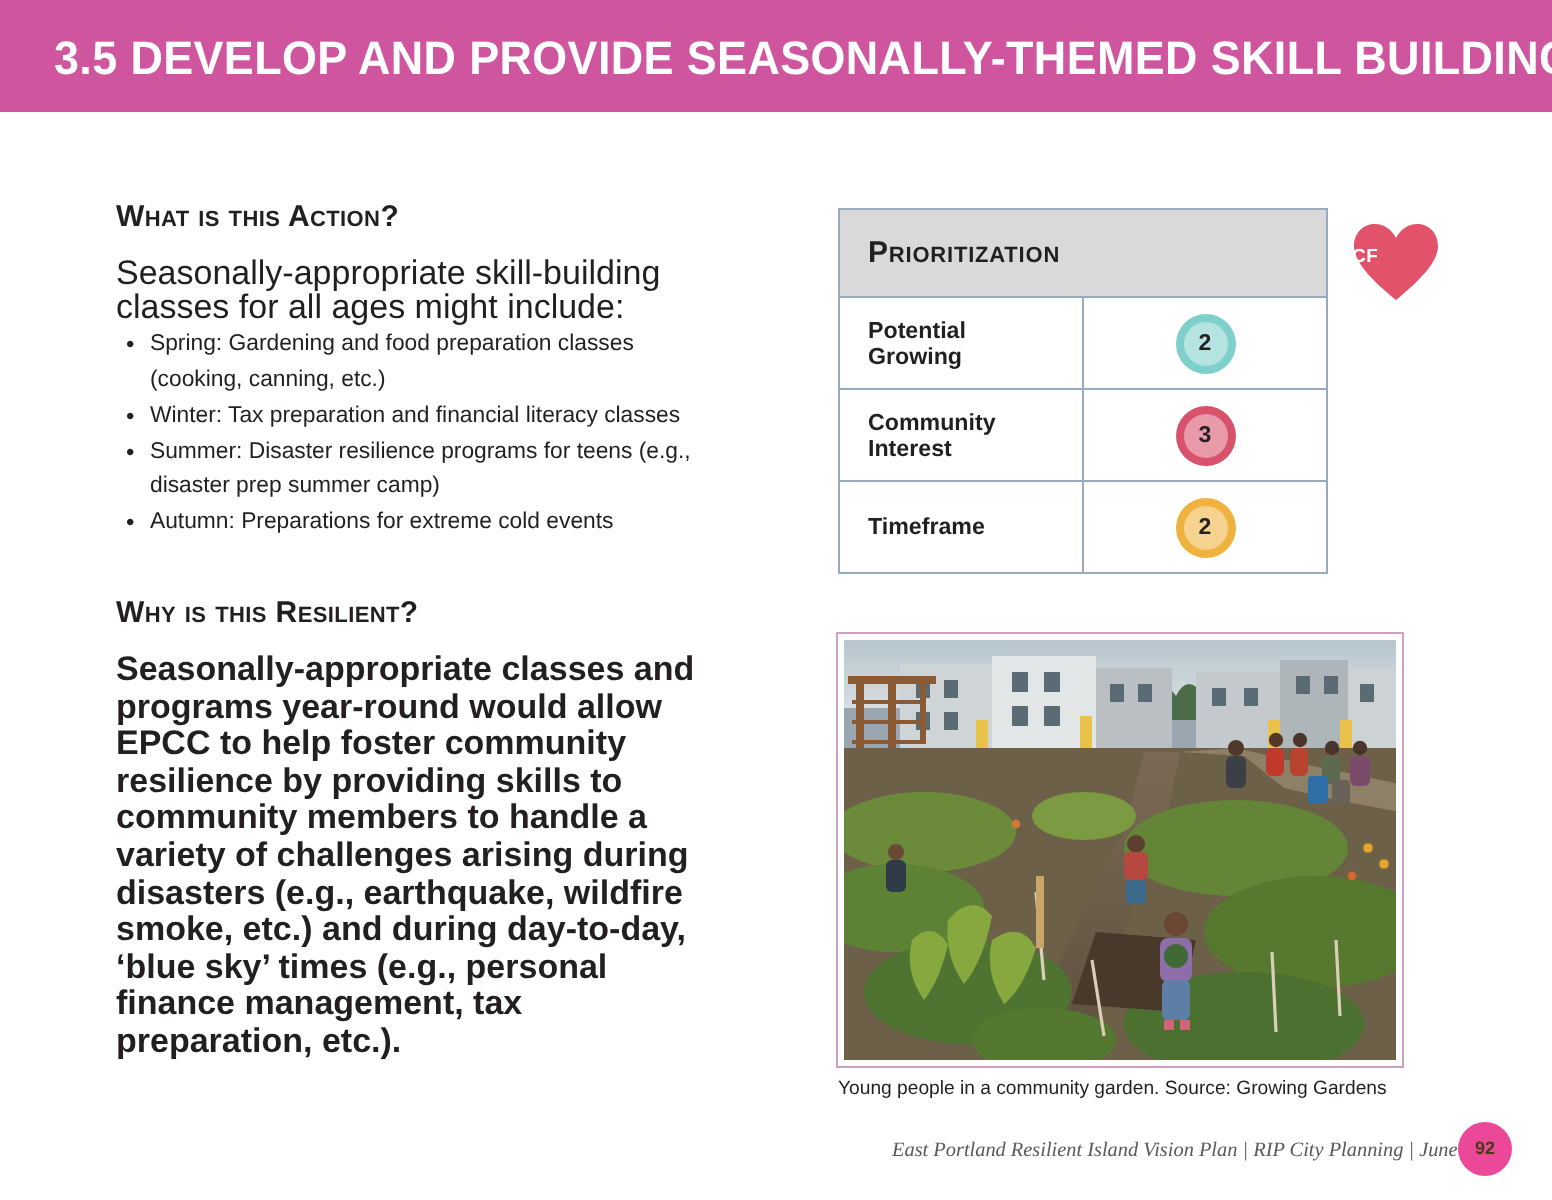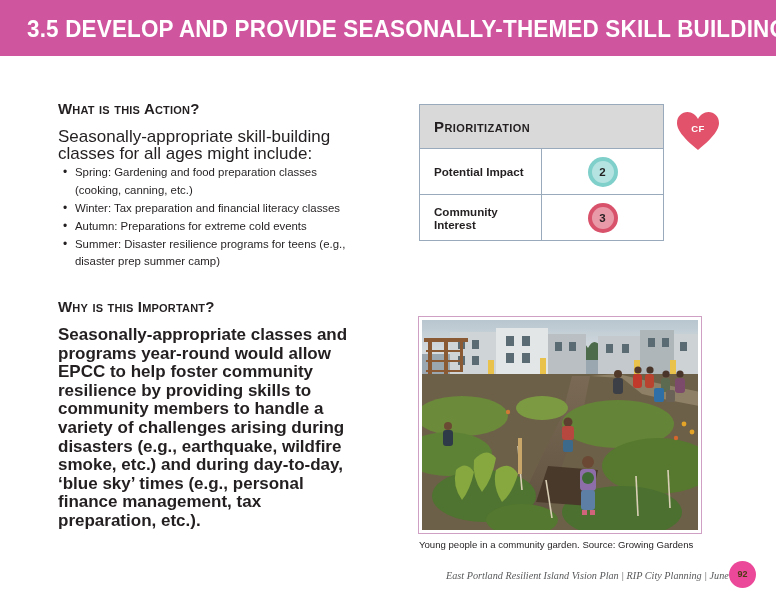--- a/index.html
+++ b/index.html
@@ -164,21 +164,21 @@
     top: 110px;
     width: 44px;
     height: 44px;
   }
   .cf-heart svg { display: block; }
   .cf-heart .cf-label {
     position: absolute;
     left: 0;
     top: 13px;
     width: 44px;
-    text-align: center;
+    text-align: left;
     font-size: 9.5px;
     font-weight: bold;
     color: #ffffff;
     letter-spacing: 0.3px;
   }
 
   
   .photo-frame {
     position: absolute;
     left: 418px;
@@ -245,53 +245,62 @@
 <div class="banner" style="background: rgb(207, 85, 159);">
   <div class="banner-title">3.5 DEVELOP AND PROVIDE SEASONALLY-THEMED SKILL BUILDING CLASSES</div>
 </div>
 
 <div class="left-col">
   <h2 class="section-head">What is this Action?</h2>
   <p class="body-text">Seasonally-appropriate skill-building classes for all ages might include:</p>
   <ul class="bullets">
     <li>Spring: Gardening and food preparation classes (cooking, canning, etc.)</li>
     <li>Winter: Tax preparation and financial literacy classes</li>
+    <li>Summer: Disaster resilience programs for teens (e.g., disaster prep summer camp)</li>
     <li>Autumn: Preparations for extreme cold events</li>
-    <li>Summer: Disaster resilience programs for teens (e.g., disaster prep summer camp)</li>
   </ul>
 </div>
 
 <div class="why-block">
-  <h2 class="section-head">Why is this Important?</h2>
+  <h2 class="section-head">Why is this Resilient?</h2>
   <p class="body-text">Seasonally-appropriate classes and programs year-round would allow EPCC to help foster community resilience by providing skills to community members to handle a variety of challenges arising during disasters (e.g., earthquake, wildfire smoke, etc.) and during day-to-day, ‘blue sky’ times (e.g., personal finance management, tax preparation, etc.).</p>
 </div>
 
 <table class="prio-table">
   <tbody>
       <tr>
     <td class="prio-head-cell" colspan="2" style="border-color: rgb(154, 170, 189); background: rgb(217, 217, 217);">Prioritization</td>
   </tr>
   <tr>
-    <td class="prio-label" style="border-color: rgb(154, 170, 189);">Potential Impact</td>
+    <td class="prio-label" style="border-color: rgb(154, 170, 189);">Potential Growing</td>
     <td class="prio-score-cell" style="border-color: rgb(154, 170, 189);">
       <span class="score-badge" id="badge0" style="background: rgb(127, 207, 203);">
         <span class="inner"></span>
         <span class="num">2</span>
       </span>
     </td>
   </tr>
   <tr>
     <td class="prio-label" style="border-color: rgb(154, 170, 189);">Community Interest</td>
     <td class="prio-score-cell" style="border-color: rgb(154, 170, 189);">
       <span class="score-badge" id="badge1" style="background: rgb(217, 82, 107);">
         <span class="inner"></span>
         <span class="num">3</span>
       </span>
     </td>
   </tr>
+  <tr>
+    <td class="prio-label" style="border-color: rgb(154, 170, 189);">Timeframe</td>
+    <td class="prio-score-cell" style="border-color: rgb(154, 170, 189);">
+      <span class="score-badge" id="badge2" style="background: rgb(240, 178, 63);">
+        <span class="inner"></span>
+        <span class="num">2</span>
+      </span>
+    </td>
+  </tr>
 </tbody>
   </table>
 
 <div class="cf-heart">
   <svg width="44" height="44" viewBox="0 0 44 44" aria-hidden="true">
     <path id="heartpath" d="M22 40 C 6 27, 1 19, 1 13 C 1 6, 6 2, 11.5 2 C 16 2, 20 5, 22 9 C 24 5, 28 2, 32.5 2 C 38 2, 43 6, 43 13 C 43 19, 38 27, 22 40 Z" fill="#e2536b"></path>
   </svg>
   <span class="cf-label">CF</span>
 </div>
 

